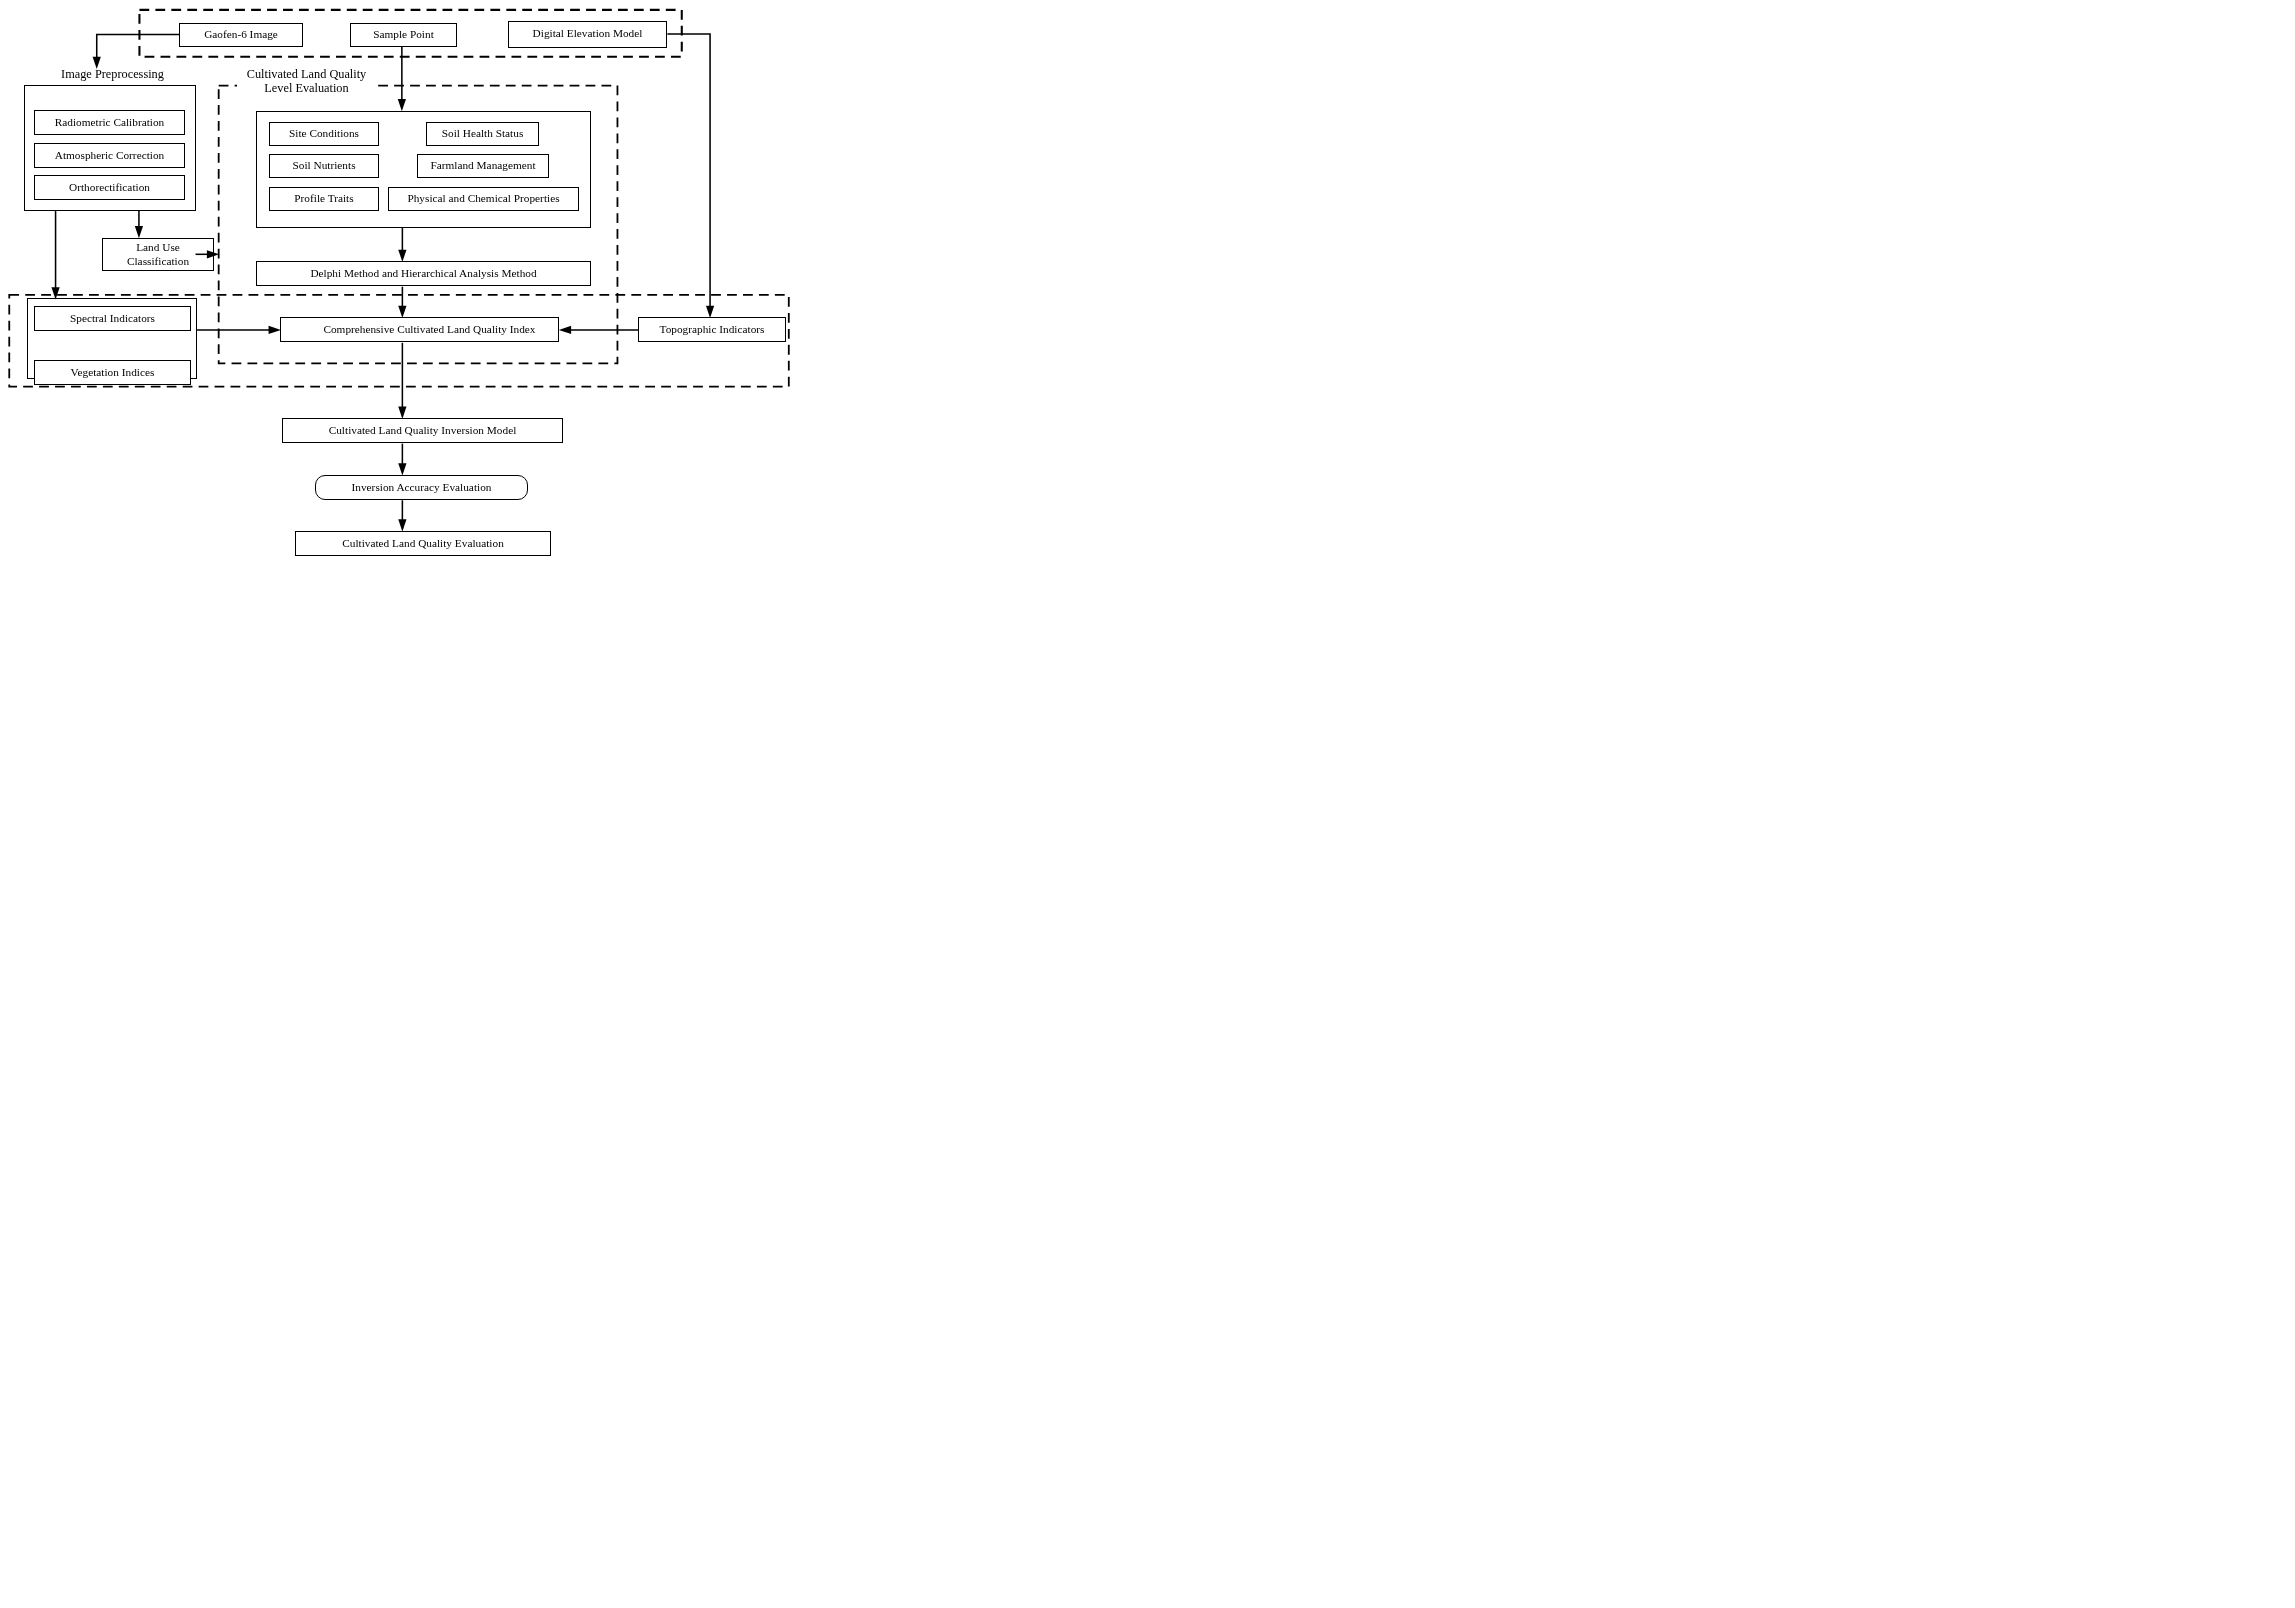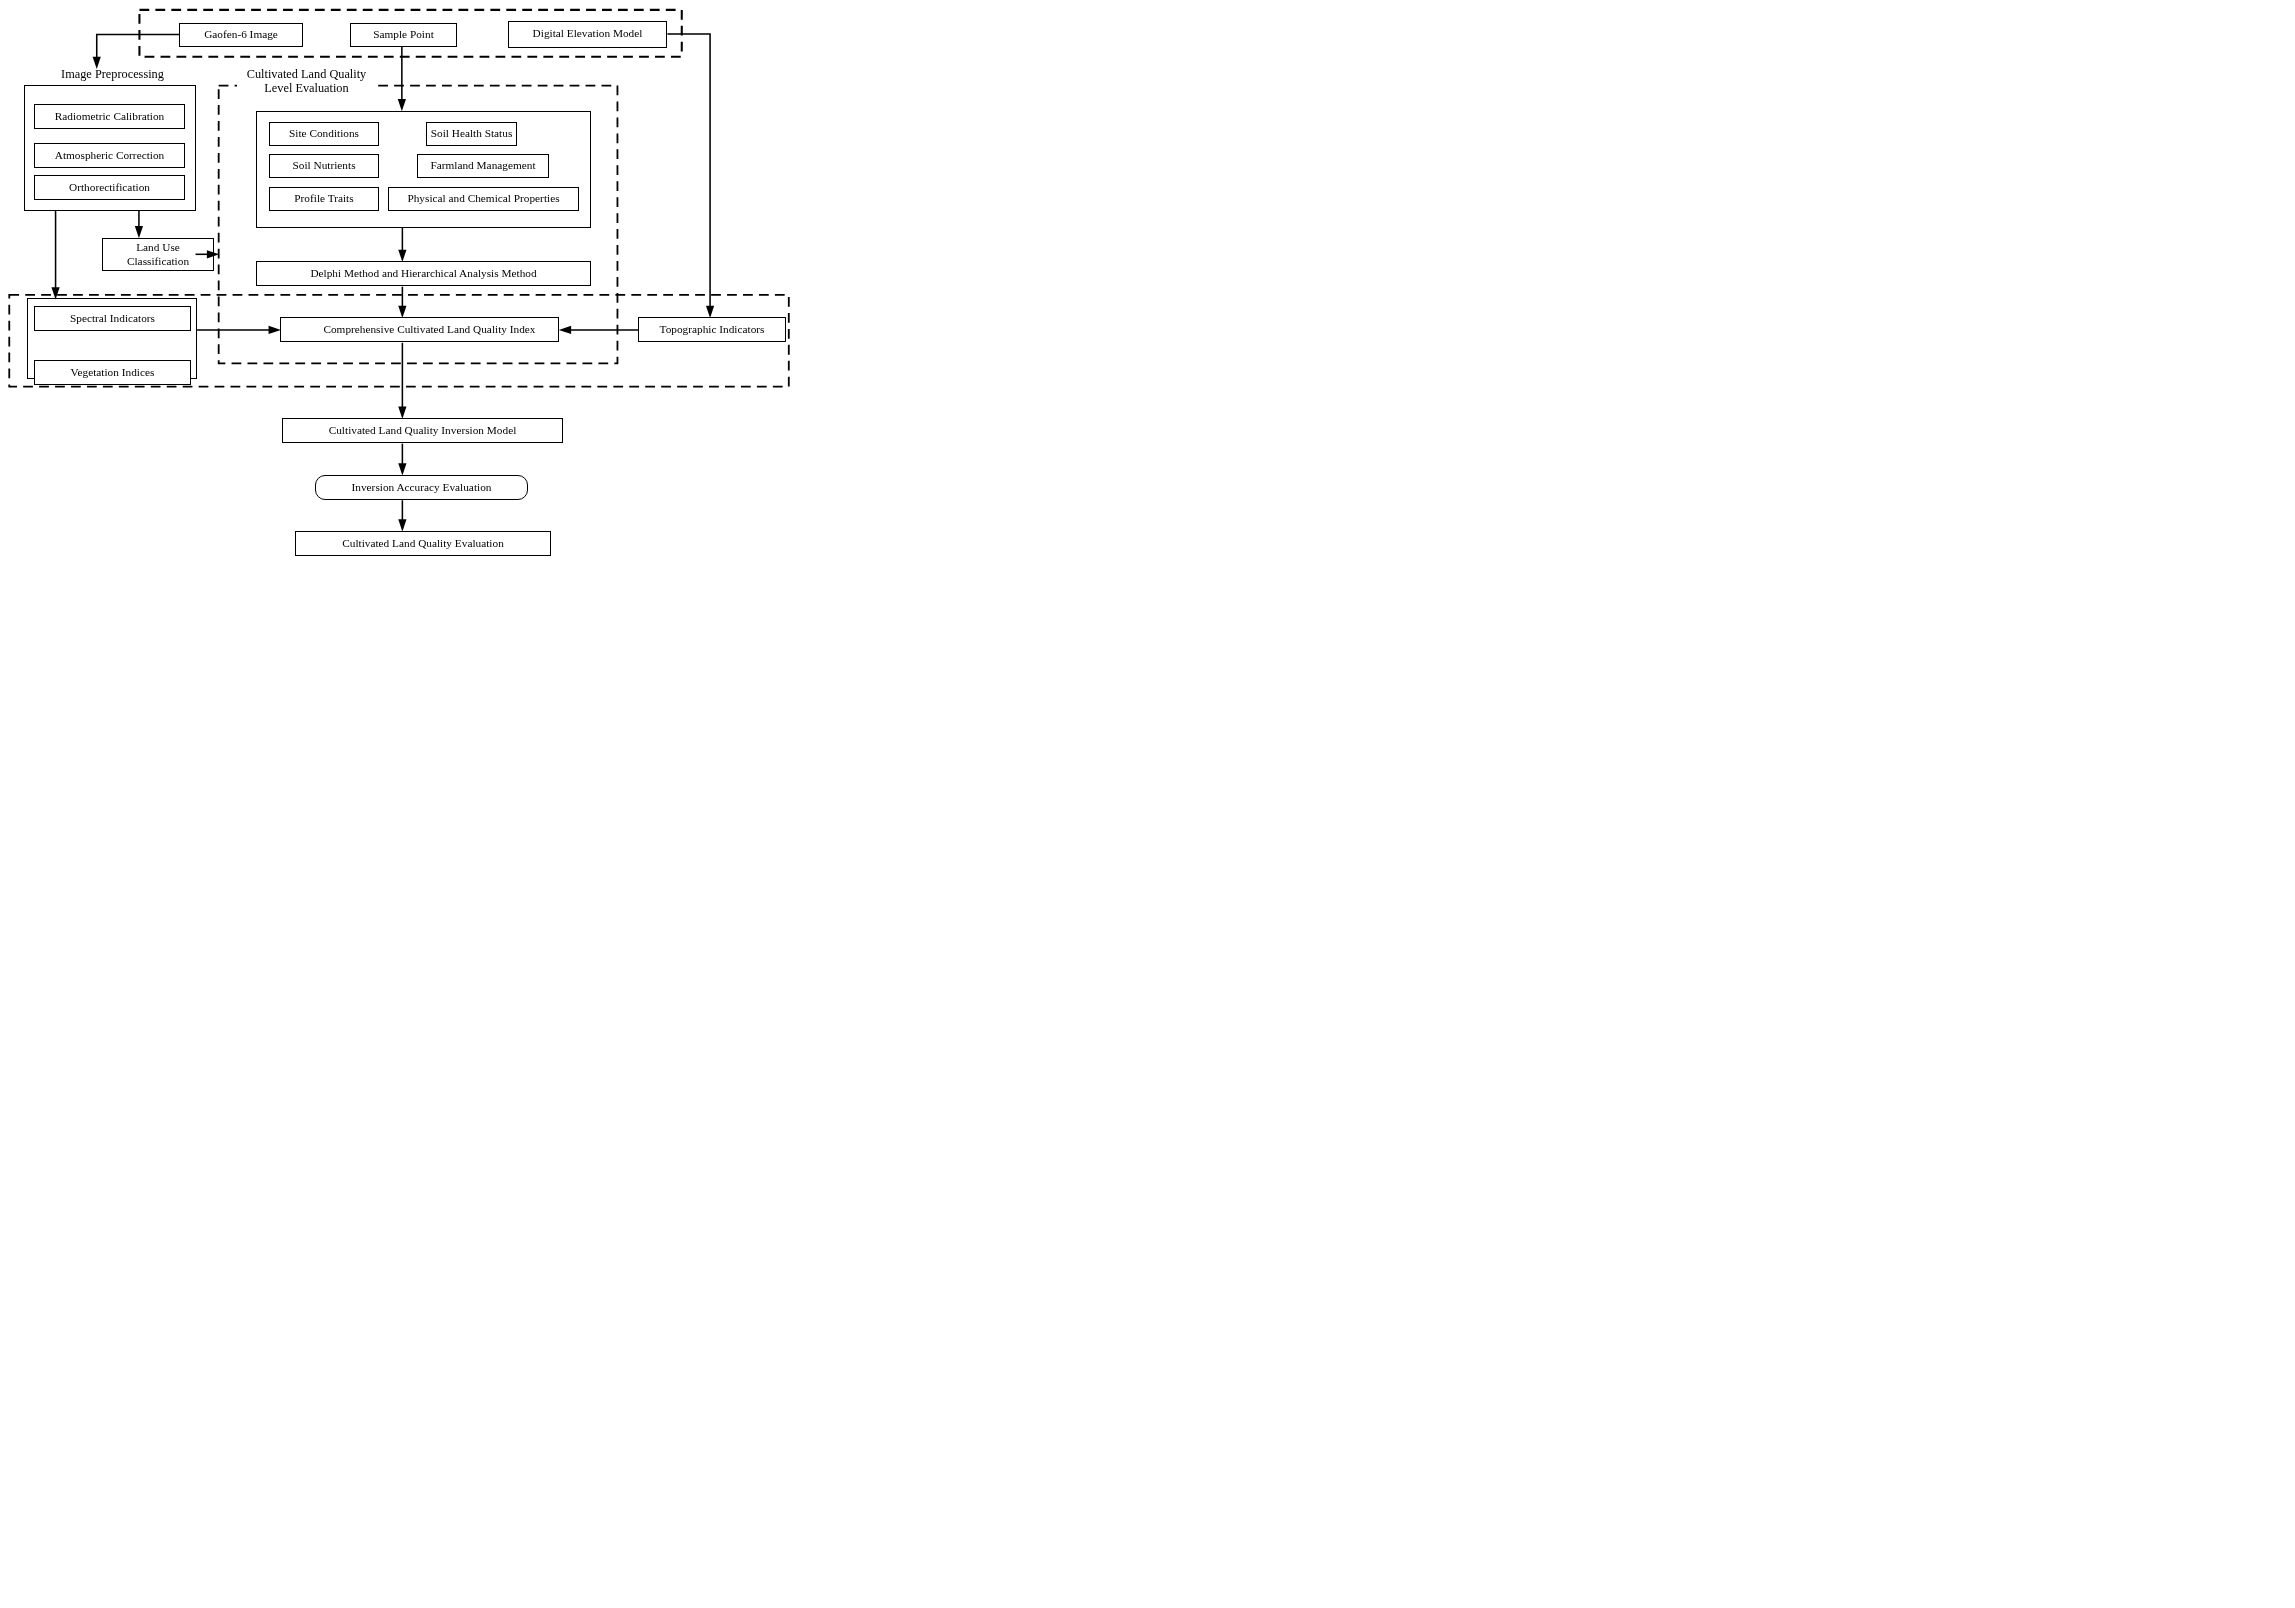--- a/index.html
+++ b/index.html
@@ -69,30 +69,30 @@
     <rect x="425" y="166" width="775" height="540" fill="none" stroke="#000" stroke-width="3.5" stroke-dasharray="19 12"></rect>
     <rect x="18" y="573" width="1515" height="178" fill="none" stroke="#000" stroke-width="3.5" stroke-dasharray="19 12"></rect>
   </svg>
 
   <div class="node" style="left:179px; top:22.6px; width:124px; height:24px;">Gaofen-6 Image</div>
   <div class="node" style="left:350px; top:22.6px; width:107px; height:24px;">Sample Point</div>
   <div class="node" style="left:508px; top:20.6px; width:159px; height:27px;">Digital Elevation Model</div>
 
   <div class="group" style="left:24px; top:85px; width:172px; height:126px;"></div>
   <div class="float-label" style="left:56px; top:67px; width:113px;">Image Preprocessing</div>
-  <div class="node" style="left:34px; top:104px; width:151px; height:25px;">Radiometric Calibration</div>
+  <div class="node" style="left:34px; top:110px; width:151px; height:25px;">Radiometric Calibration</div>
   <div class="node" style="left:34px; top:143px; width:151px; height:25px;">Atmospheric Correction</div>
   <div class="node" style="left:34px; top:175px; width:151px; height:25px;">Orthorectification</div>
 
   <div class="node" style="left:84px; top:238px; width:112px; height:33px;margin-left:18px;">Land Use Classification</div>
 
   <div class="float-label" style="left:237px; top:67px; width:139px;">Cultivated Land Quality Level Evaluation</div>
   <div class="group" style="left:256px; top:111px; width:335px; height:117px;"></div>
   <div class="node" style="left:269px; top:122px; width:110px; height:24px;font-family:Liberation Serif, serif;">Site Conditions</div>
-  <div class="node" style="left:426px; top:122px; width:91px; height:24px;">Soil Health Status</div>
+  <div class="node" style="left:426px; top:122px; width:113px; height:24px;">Soil Health Status</div>
   <div class="node" style="left:269px; top:154px; width:110px; height:24px;">Soil Nutrients</div>
   <div class="node" style="left:417px; top:154px; width:132px; height:24px;">Farmland Management</div>
   <div class="node" style="left:269px; top:187px; width:110px; height:24px;">Profile Traits</div>
   <div class="node" style="left:388px; top:187px; width:191px; height:24px;">Physical and Chemical Properties</div>
   <div class="node" style="left:256px; top:261px; width:335px; height:25px;">Delphi Method and Hierarchical Analysis Method</div>
 
   <div class="group" style="left:27px; top:298px; width:170px; height:81px;"></div>
   <div class="node" style="left:34px; top:306px; width:157px; height:25px;">Spectral Indicators</div>
   <div class="node" style="left:34px; top:344px; width:157px; height:25px;margin-top:16px;">Vegetation Indices</div>
 

